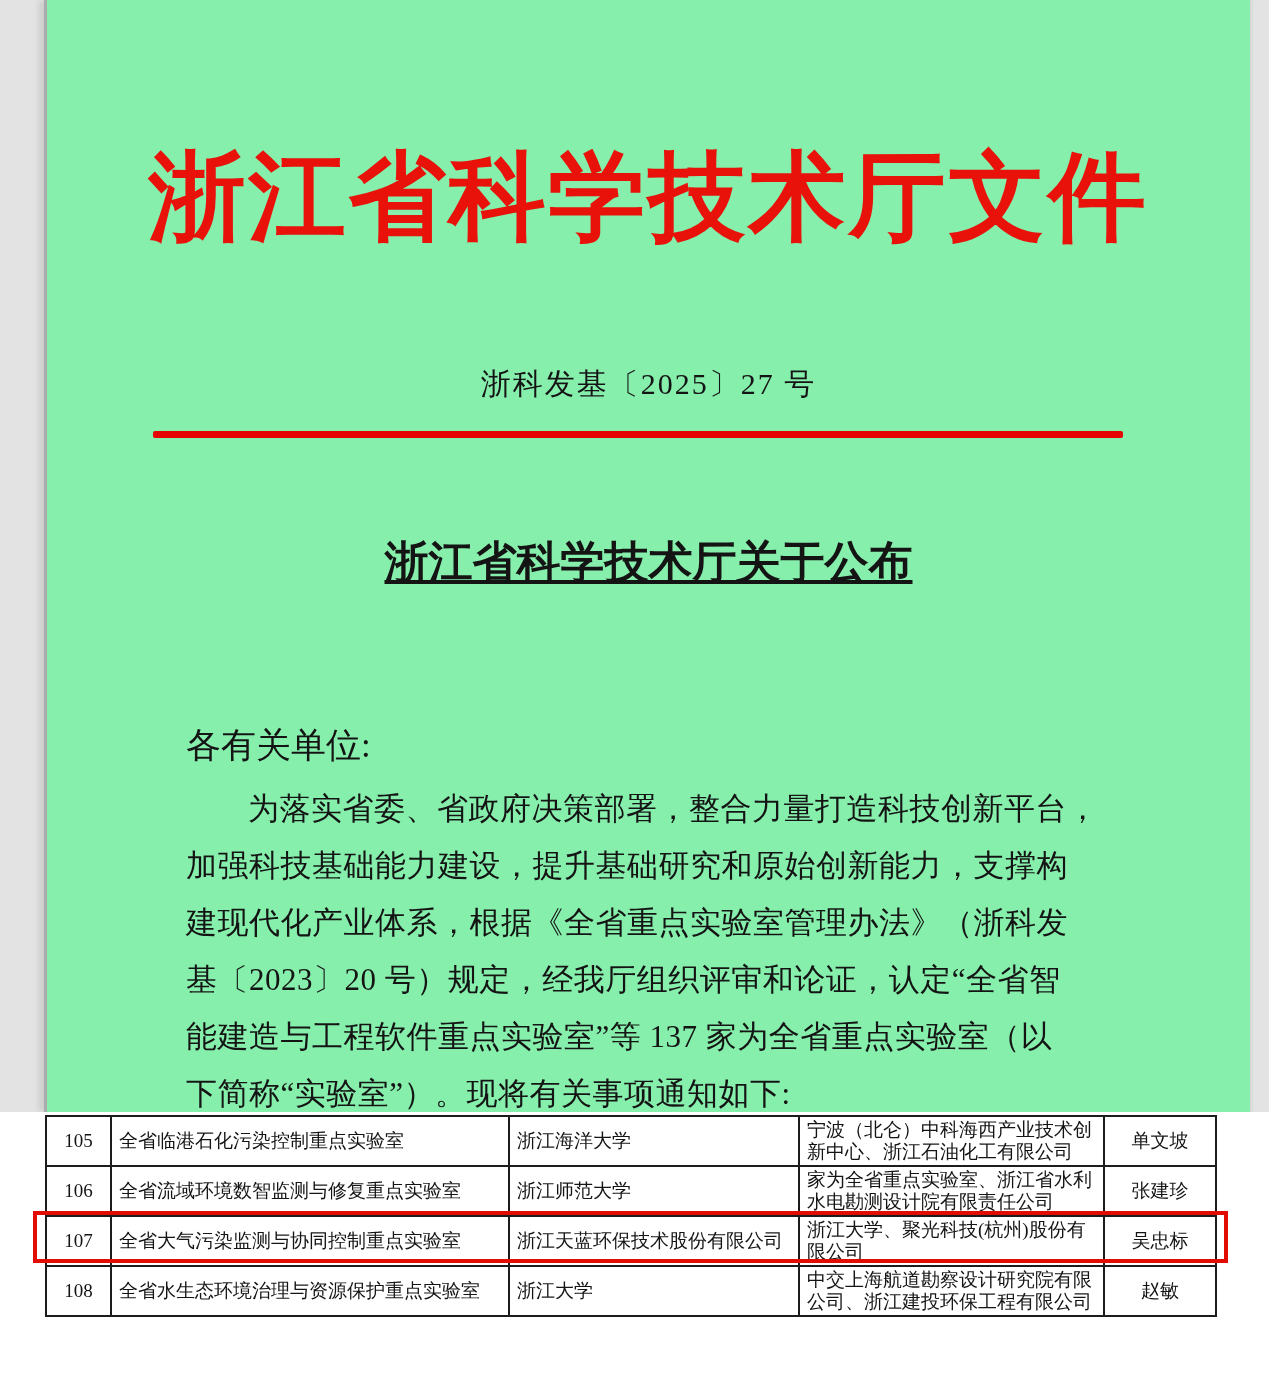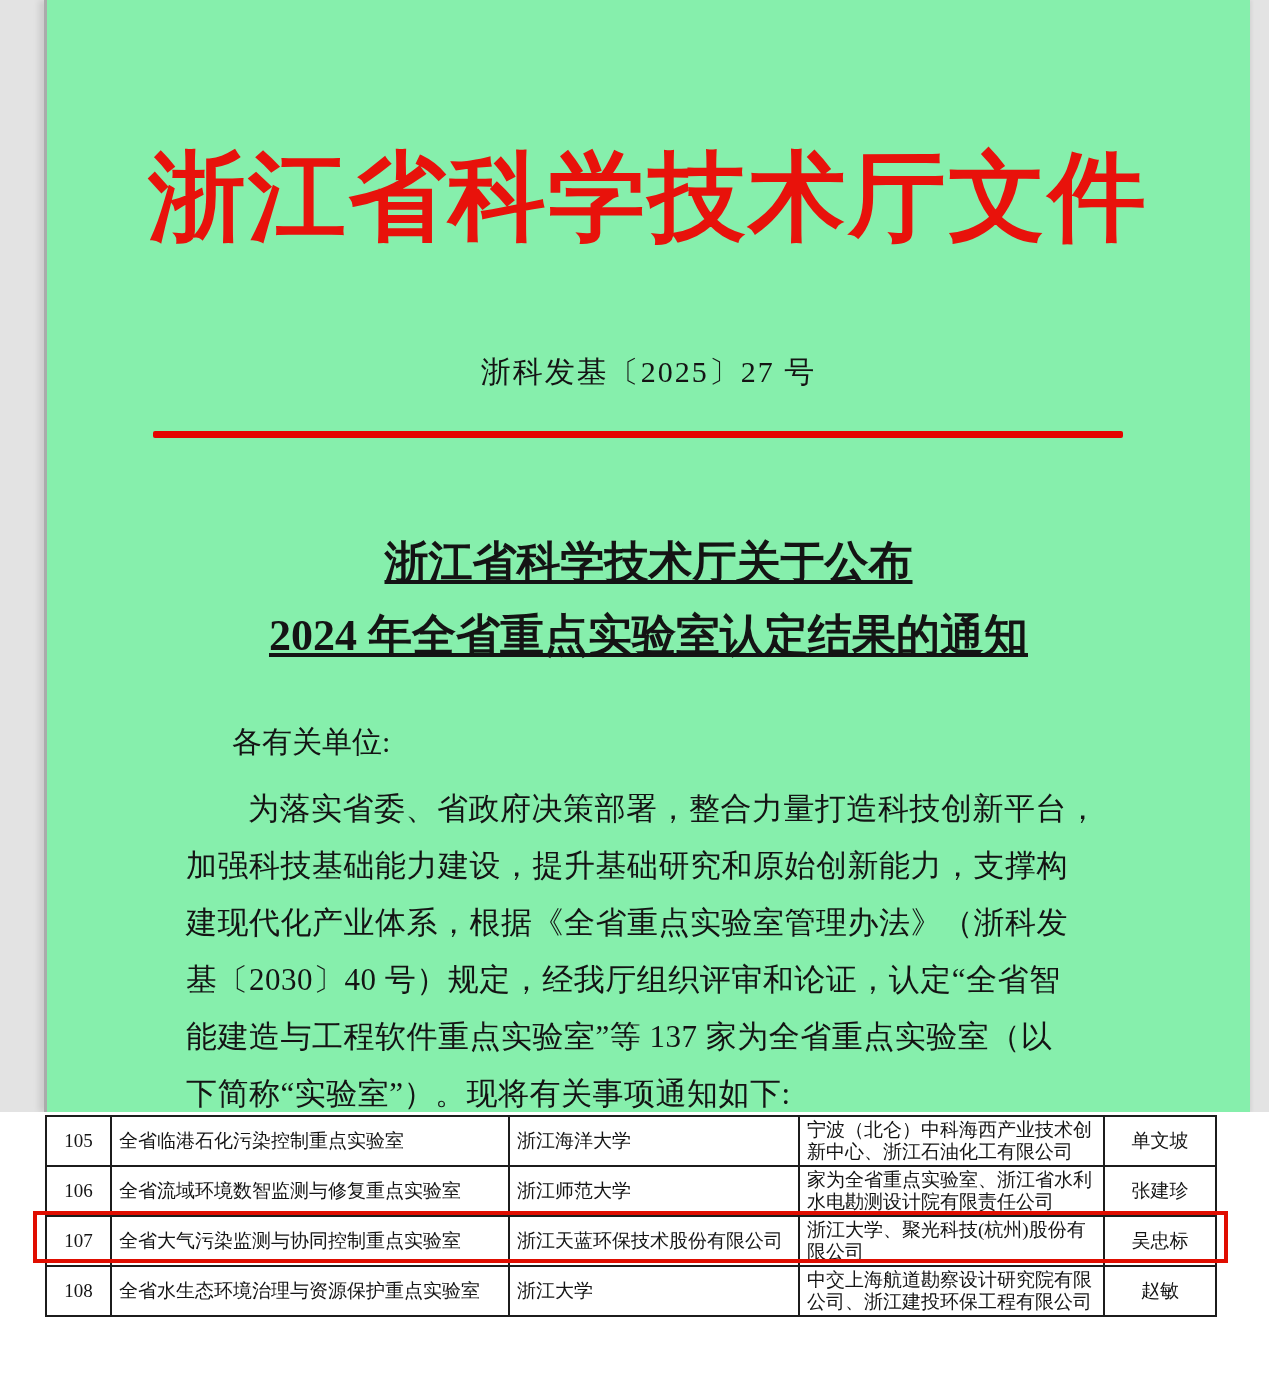--- a/index.html
+++ b/index.html
@@ -22,33 +22,33 @@
     background:#86efac;
     border-left:3px solid #ababab;
     box-shadow:-5px 0 6px rgba(0,0,0,0.10), 2px 0 3px rgba(0,0,0,0.06);
   }
   .letterhead{
     position:absolute;top:140px;left:0;width:100%;
     text-align:center;font-size:97px;line-height:1.2;font-weight:bold;
     color:var(--red_header);letter-spacing:3px;white-space:nowrap;
   }
   .doc-number{
-    position:absolute;top:352px;left:0;width:100%;
+    position:absolute;top:364px;left:0;width:100%;
     text-align:center;font-size:30px;letter-spacing:2px;
   }
   .red-rule{
     position:absolute;top:431px;left:106px;width:970px;height:7px;
     background:var(--red_rule);border-radius:2px;
   }
   .notice-title{
     position:absolute;top:526px;left:0;width:100%;
     text-align:center;font-weight:bold;font-size:44px;line-height:73px;text-decoration:underline;
   }
   .salutation{
-    position:absolute;top:722px;left:139px;font-size:30px;margin-left:46px;
+    position:absolute;top:722px;left:139px;font-size:35px;
   }
   .body-par{
     position:absolute;top:780px;left:139px;width:1000px;
     font-size:31px;line-height:57px;
     white-space:pre-line;text-indent:2em;
     letter-spacing:0.5px;
   }
   .bottom-strip{
     position:absolute;left:0;top:1112px;width:1269px;height:274px;
     background:#ffffff;
@@ -82,29 +82,28 @@
 
   <div class="page-top">
     <div class="letterhead">浙江省科学技术厅文件</div>
 
     <div class="doc-number">浙科发基〔2025〕27 号</div>
 
     <div class="red-rule"></div>
 
     <div class="notice-title">
       <div>浙江省科学技术厅关于公布</div>
-      <div>2024 年全省重点实验室认定结果的通知</div>
     </div>
 
     <div class="salutation">各有关单位:</div>
 
     <div class="body-par">为落实省委、省政府决策部署，整合力量打造科技创新平台，
 加强科技基础能力建设，提升基础研究和原始创新能力，支撑构
 建现代化产业体系，根据《全省重点实验室管理办法》（浙科发
-基〔2030〕40 号）规定，经我厅组织评审和论证，认定“全省智
+基〔2023〕20 号）规定，经我厅组织评审和论证，认定“全省智
 能建造与工程软件重点实验室”等 137 家为全省重点实验室（以
 下简称“实验室”）。现将有关事项通知如下:</div>
   </div>
 
   <div class="bottom-strip">
     <table class="results">
       <colgroup>
         <col style="width:65px">
         <col style="width:398px">
         <col style="width:290px">

